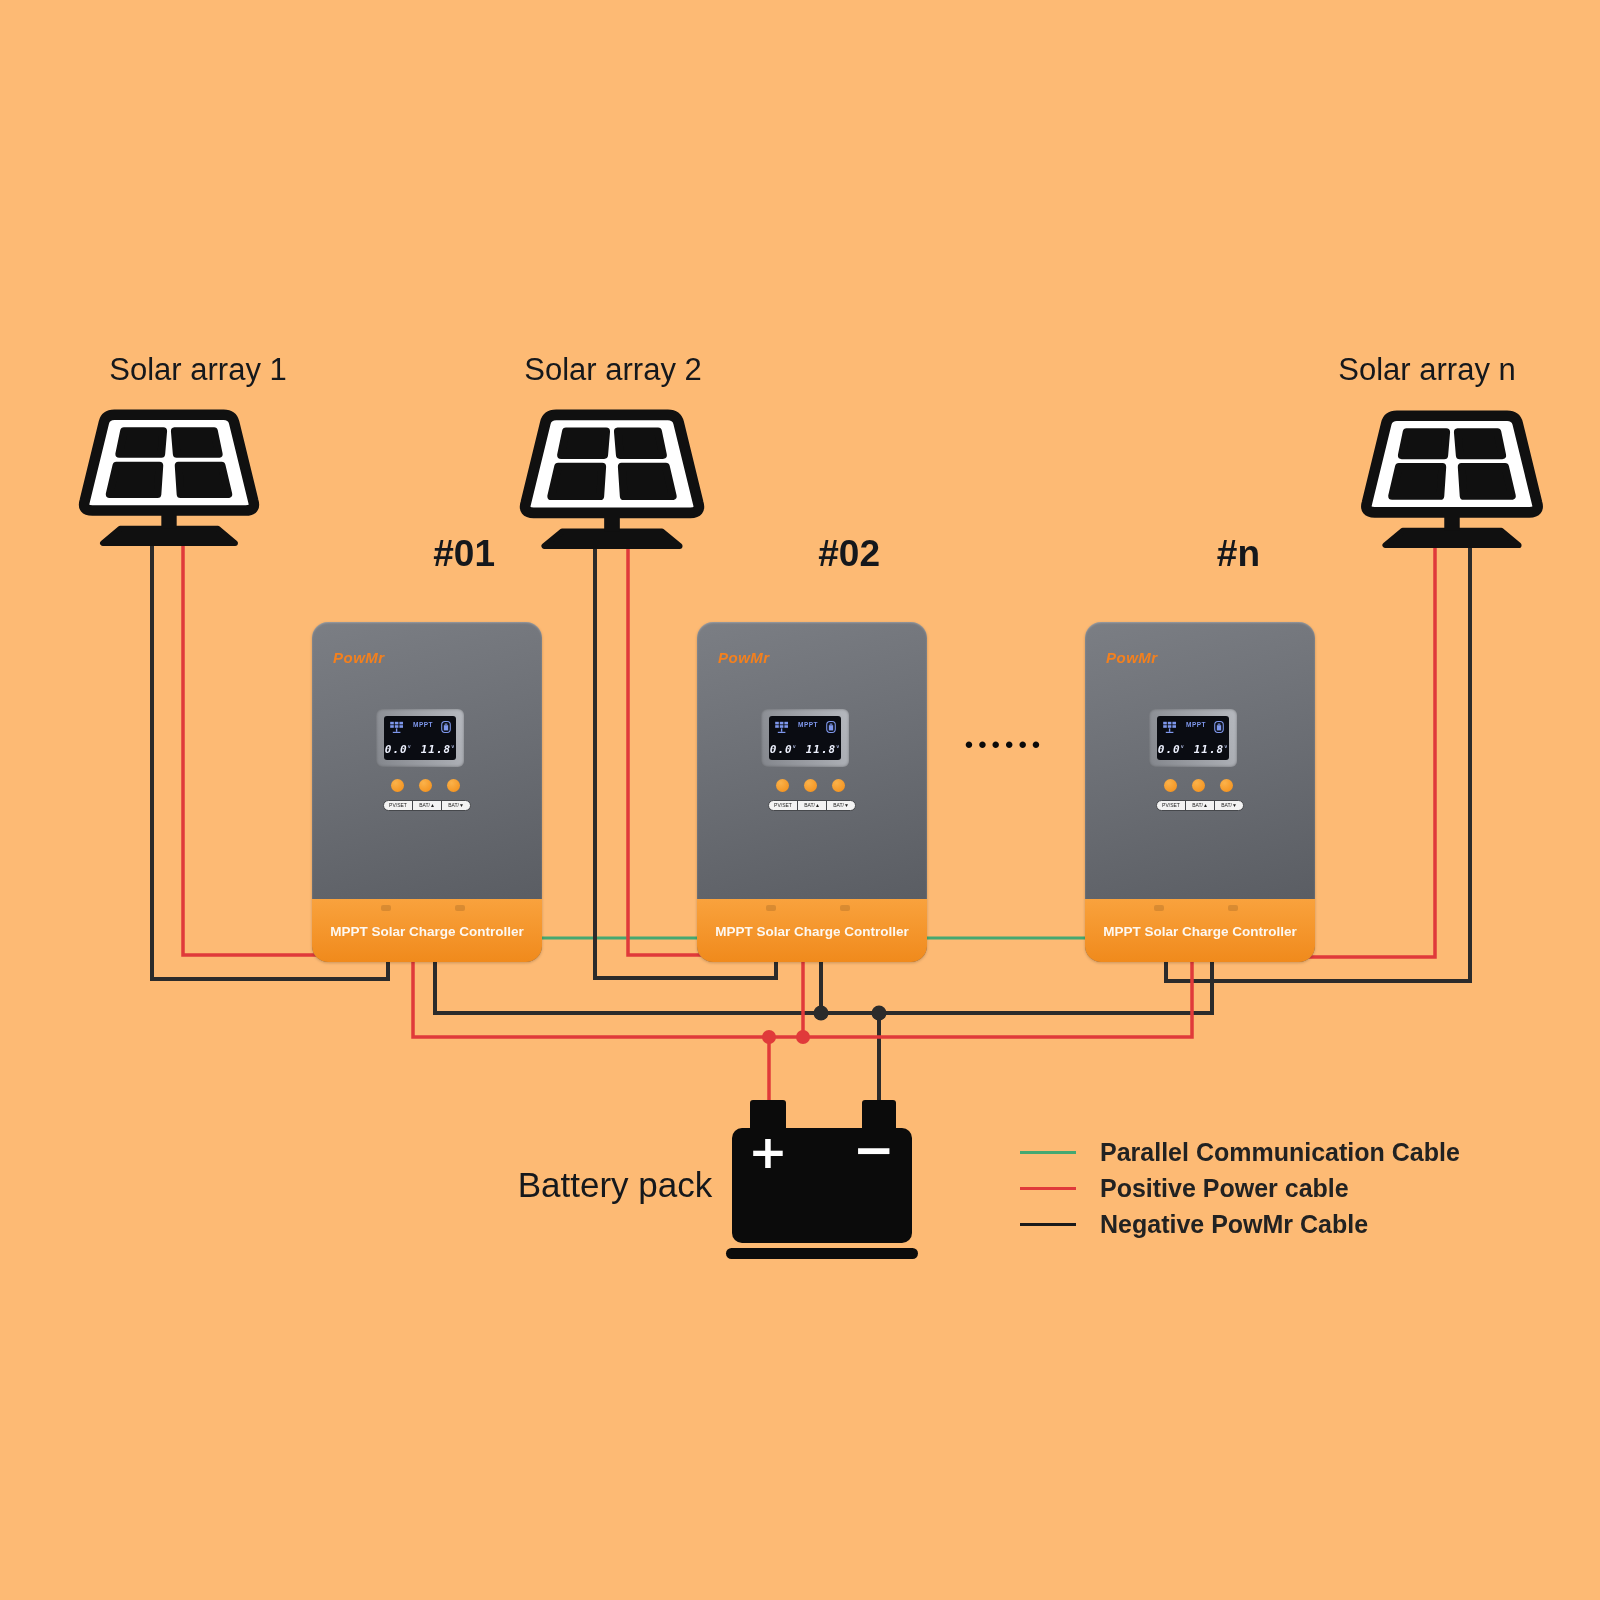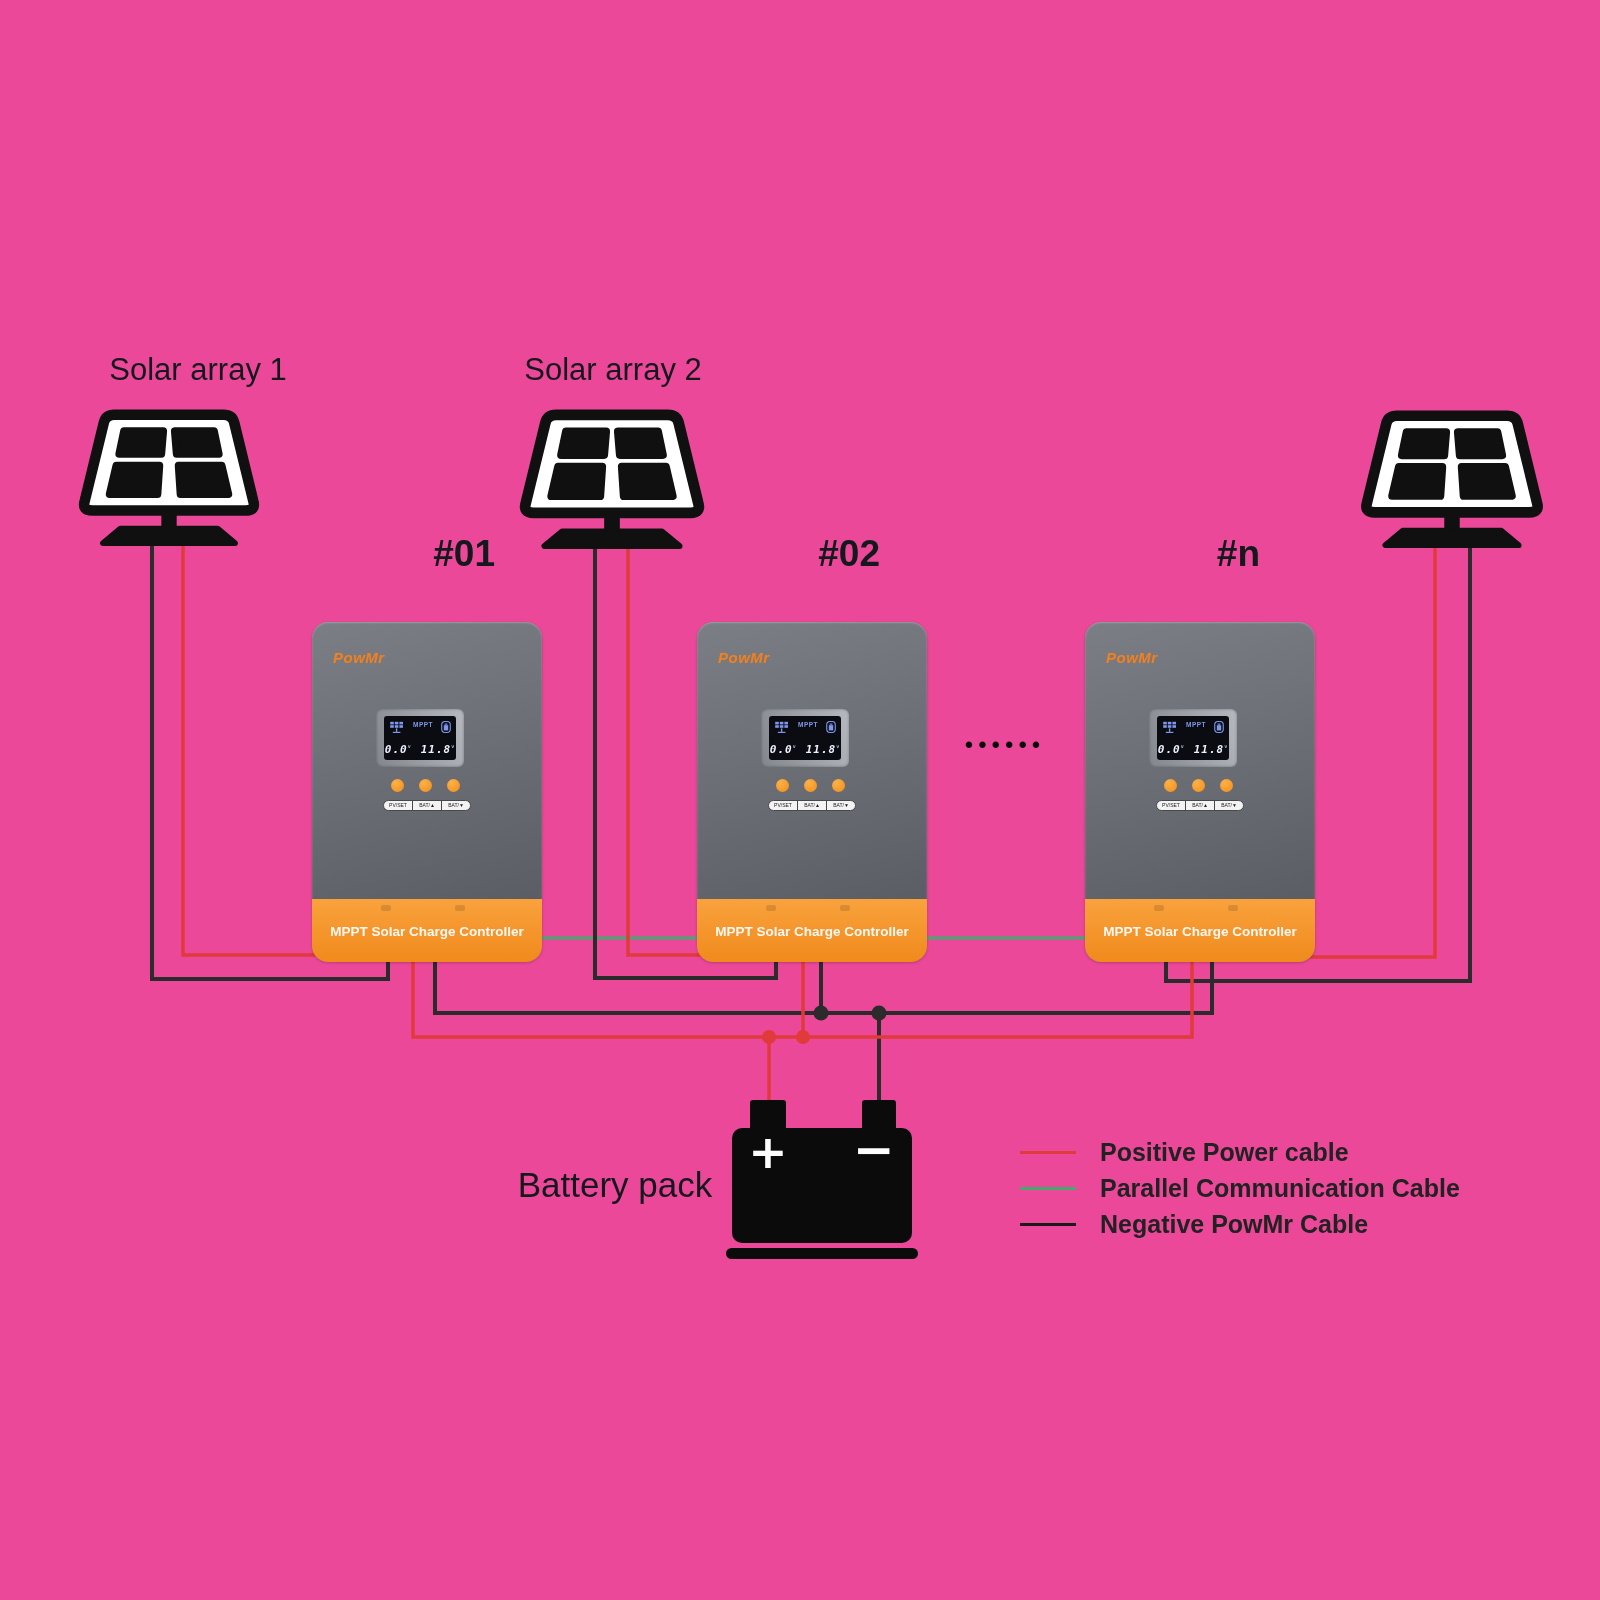--- a/index.html
+++ b/index.html
@@ -1,16 +1,16 @@
 <!DOCTYPE html>
 <html><head>
 <meta charset="utf-8">
 <style>
   html,body{margin:0;padding:0;background:#ffffff;}
-  .canvas{position:relative;width:1600px;height:1600px;background:#ec4899;overflow:hidden;
+  .canvas{position:relative;width:1600px;height:1600px;background:#fdba74;overflow:hidden;
           font-family:"Liberation Sans",sans-serif;}
   .wires{position:absolute;left:0;top:0;z-index:1;}
   .wr{fill:none;stroke:#e03a3a;stroke-width:3.5;}
   .wb{fill:none;stroke:#2b2b2b;stroke-width:4;}
   .wg{fill:none;stroke:#45a871;stroke-width:3;}
 
   .array-label{position:absolute;width:300px;text-align:center;font-size:31px;color:#15181c;z-index:3;}
   .solar-panel{position:absolute;z-index:2;}
 
   .ctrl-label{position:absolute;width:160px;text-align:right;font-size:37px;color:#15181c;z-index:3;font-weight:bold;}
@@ -96,20 +96,21 @@
     <path class="wr" d="M769,1037 L769,1106"></path>
 
     <circle cx="769" cy="1037" r="7" fill="#e03a3a"></circle>
     <circle cx="803" cy="1037" r="7" fill="#e03a3a"></circle>
     <circle cx="821" cy="1013" r="7.5" fill="#2b2b2b"></circle>
     <circle cx="879" cy="1013" r="7.5" fill="#2b2b2b"></circle>
   </svg>
 
   <div class="array-label" style="left:48px;top:352px;">Solar array 1</div>
   <div class="array-label" style="left:463px;top:352px;">Solar array 2</div>
+  <div class="array-label" style="left:1277px;top:352px;">Solar array n</div>
 
   <svg class="solar-panel" style="left:78px;top:406px;" width="182" height="142" viewBox="0 0 190 148">
     <polygon points="26,143 164,143 146,128 44,128" fill="#101010" stroke="#101010" stroke-width="6" stroke-linejoin="round"></polygon>
     <rect x="87" y="104" width="16" height="24" fill="#101010"></rect>
     <path d="M38,9 L152,9 Q161,9 163,17 L183,99 Q186,109 175,109 L15,109 Q4,109 7,99 L27,17 Q29,9 38,9 Z" fill="#ffffff" stroke="#101010" stroke-width="11" stroke-linejoin="round"></path>
     <path d="M48,26 L89,26 L87,50 L43,50 Z" fill="#101010" stroke="#101010" stroke-width="8" stroke-linejoin="round"></path>
     <path d="M101,26 L142,26 L147,50 L103,50 Z" fill="#101010" stroke="#101010" stroke-width="8" stroke-linejoin="round"></path>
     <path d="M40,62 L85,62 L83,92 L33,92 Z" fill="#101010" stroke="#101010" stroke-width="8" stroke-linejoin="round"></path>
     <path d="M105,62 L150,62 L157,92 L107,92 Z" fill="#101010" stroke="#101010" stroke-width="8" stroke-linejoin="round"></path>
   </svg>
@@ -283,26 +284,26 @@
   <div class="battery-post post-right"></div>
   <div class="battery-body">
     <span class="batt-symbol batt-plus">+</span>
     <span class="batt-symbol batt-minus">−</span>
   </div>
   <div class="battery-base"></div>
   <div class="battery-label">Battery pack</div>
 
   <div class="legend">
     <div class="legend-row">
+      <span class="legend-line green"></span>
+      <span class="legend-label">Parallel Communication Cable</span>
+    </div>
+    <div class="legend-row">
       <span class="legend-line red"></span>
       <span class="legend-label">Positive Power cable</span>
-    </div>
-    <div class="legend-row">
-      <span class="legend-line green"></span>
-      <span class="legend-label">Parallel Communication Cable</span>
     </div>
     <div class="legend-row">
       <span class="legend-line black"></span>
       <span class="legend-label">Negative PowMr Cable</span>
     </div>
   </div>
 
 </div>
 
 </body></html>

